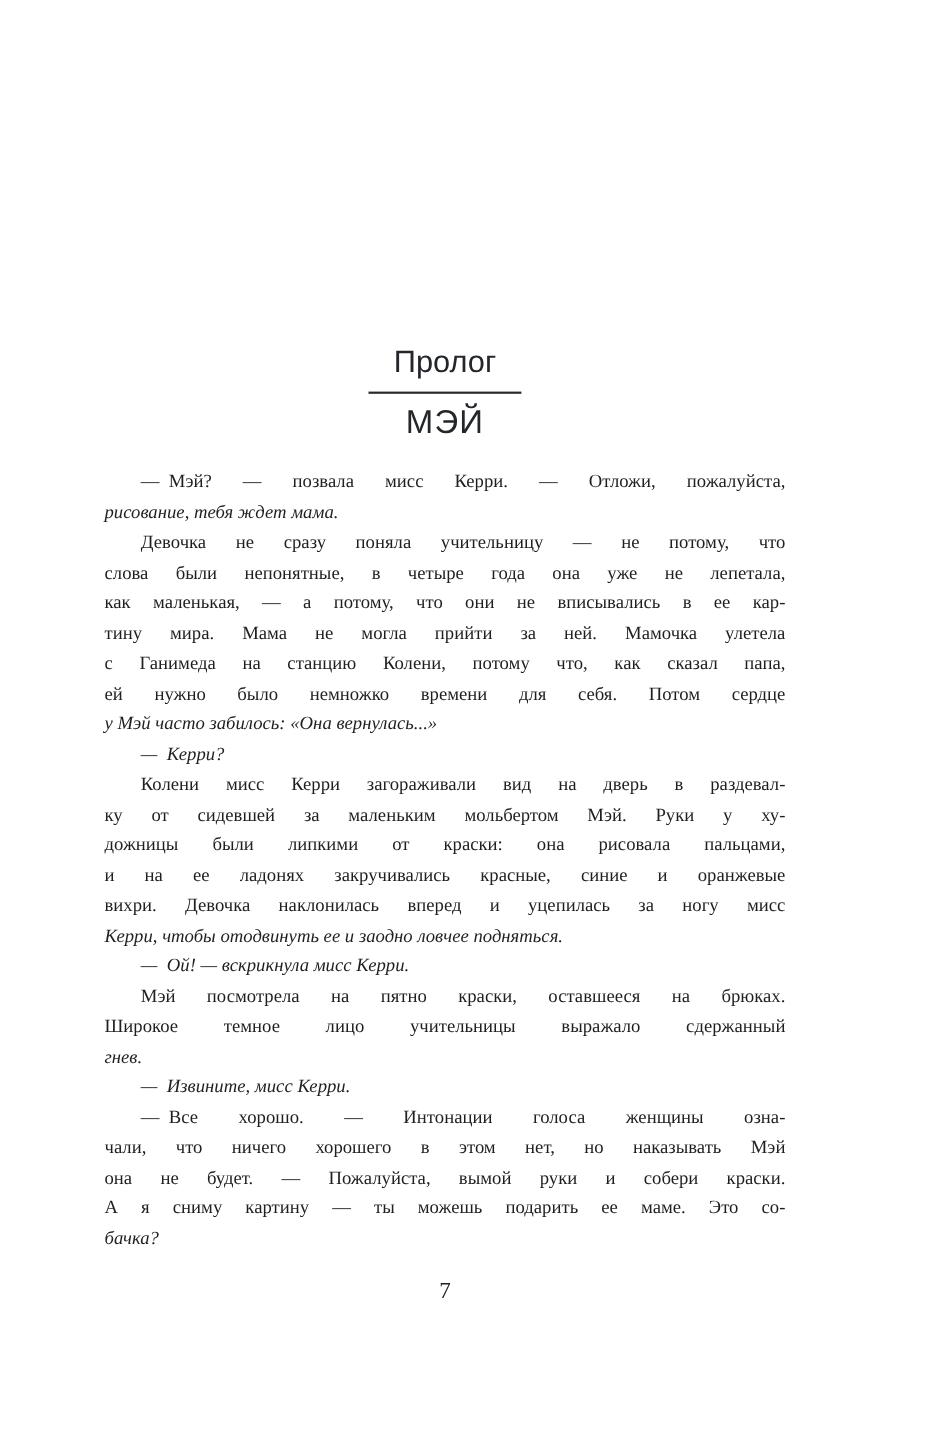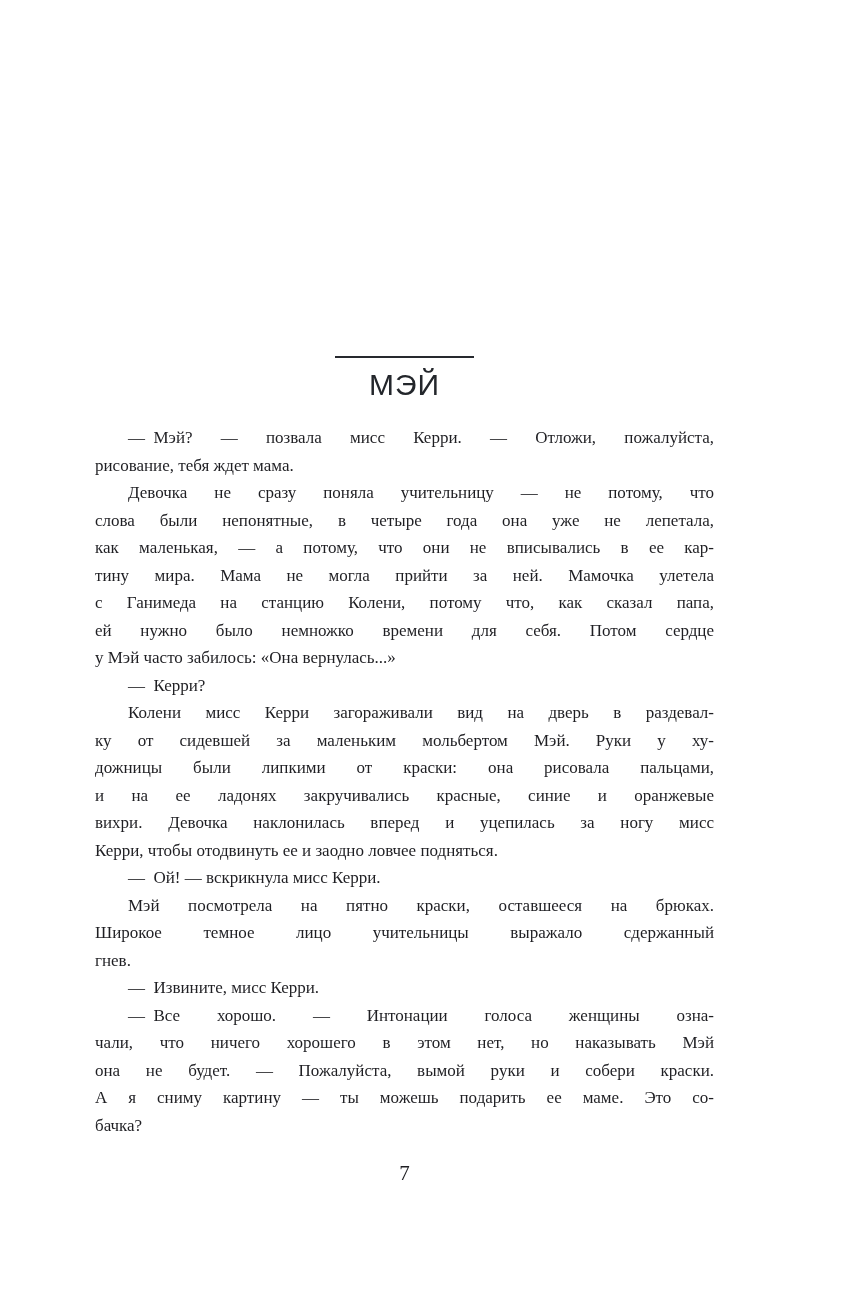--- a/index.html
+++ b/index.html
@@ -62,37 +62,39 @@
   .paragraph{margin:0;}
   .line{
     text-align:justify;
     text-align-last:justify;
   }
   .line.first{
     text-indent:33px;
   }
   .line.last{
     text-align-last:left;
+    font-style:italic;
   }
   .page-number{
     position:absolute;
     top:1162px;
     left:95px;
     width:619px;
     text-align:center;
     font-size:21px;
     line-height:1.1;
     color:var(--text-color);
   }
 </style>
 </head>
 <body>
 
 <div class="page">
 
+  <div class="prologue-heading">Пролог</div>
 
   <div class="title-divider"></div>
 
   <div class="chapter-title">МЭЙ</div>
 
   <div class="body-text">
       <div class="paragraph">
         <div class="line first">— Мэй? — позвала мисс Керри. — Отложи, пожалуйста,</div>
         <div class="line last">рисование, тебя ждет мама.</div>
       </div>

